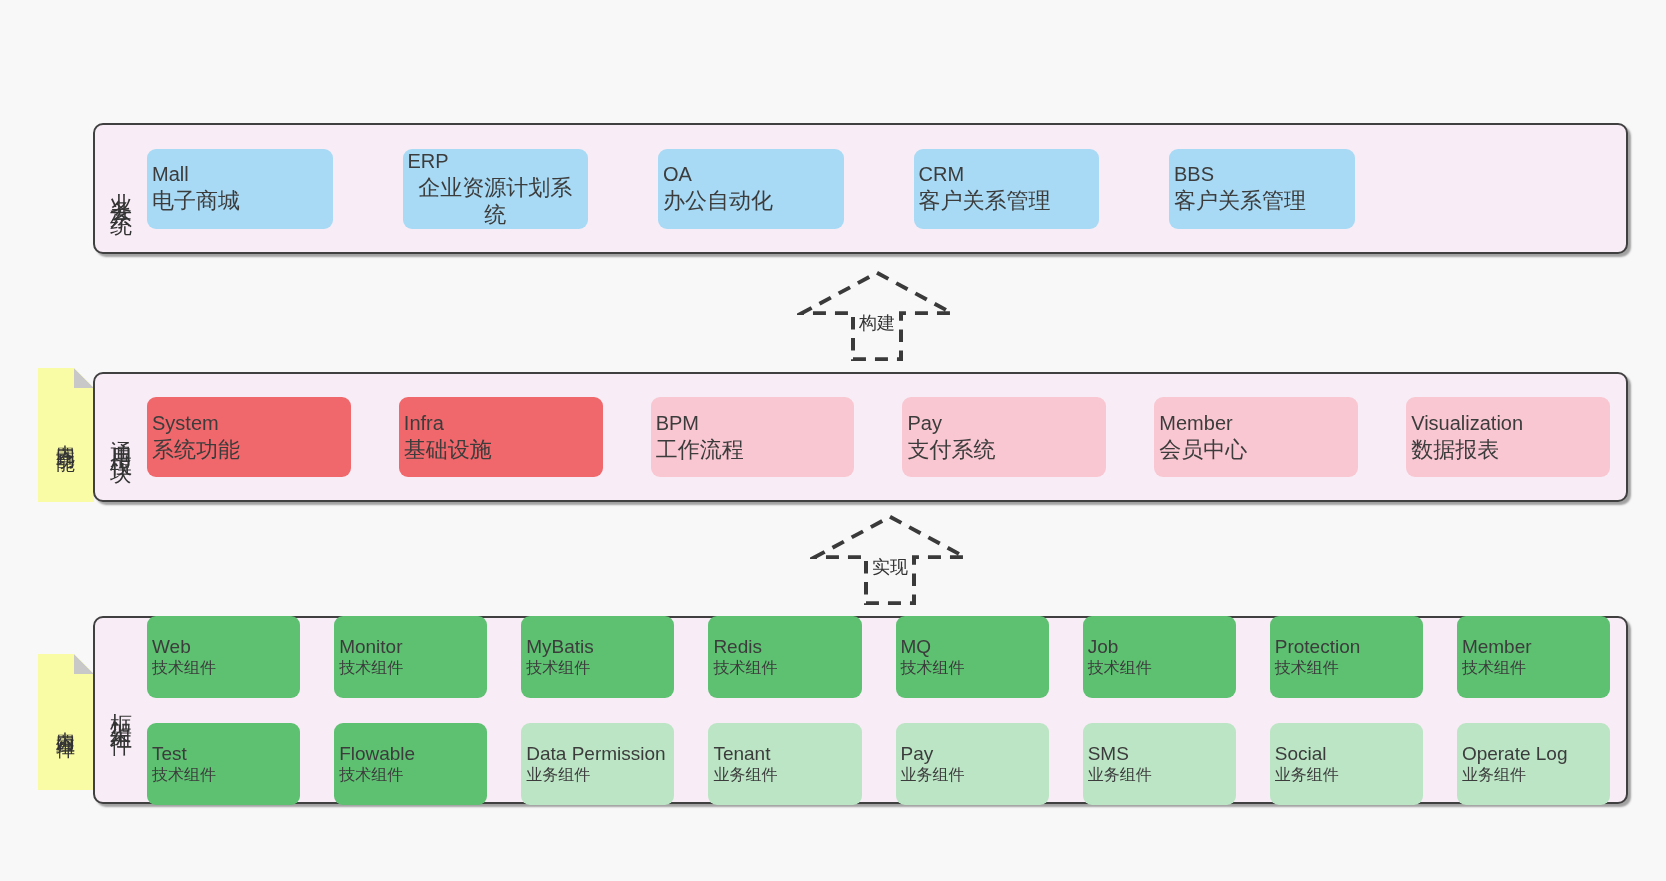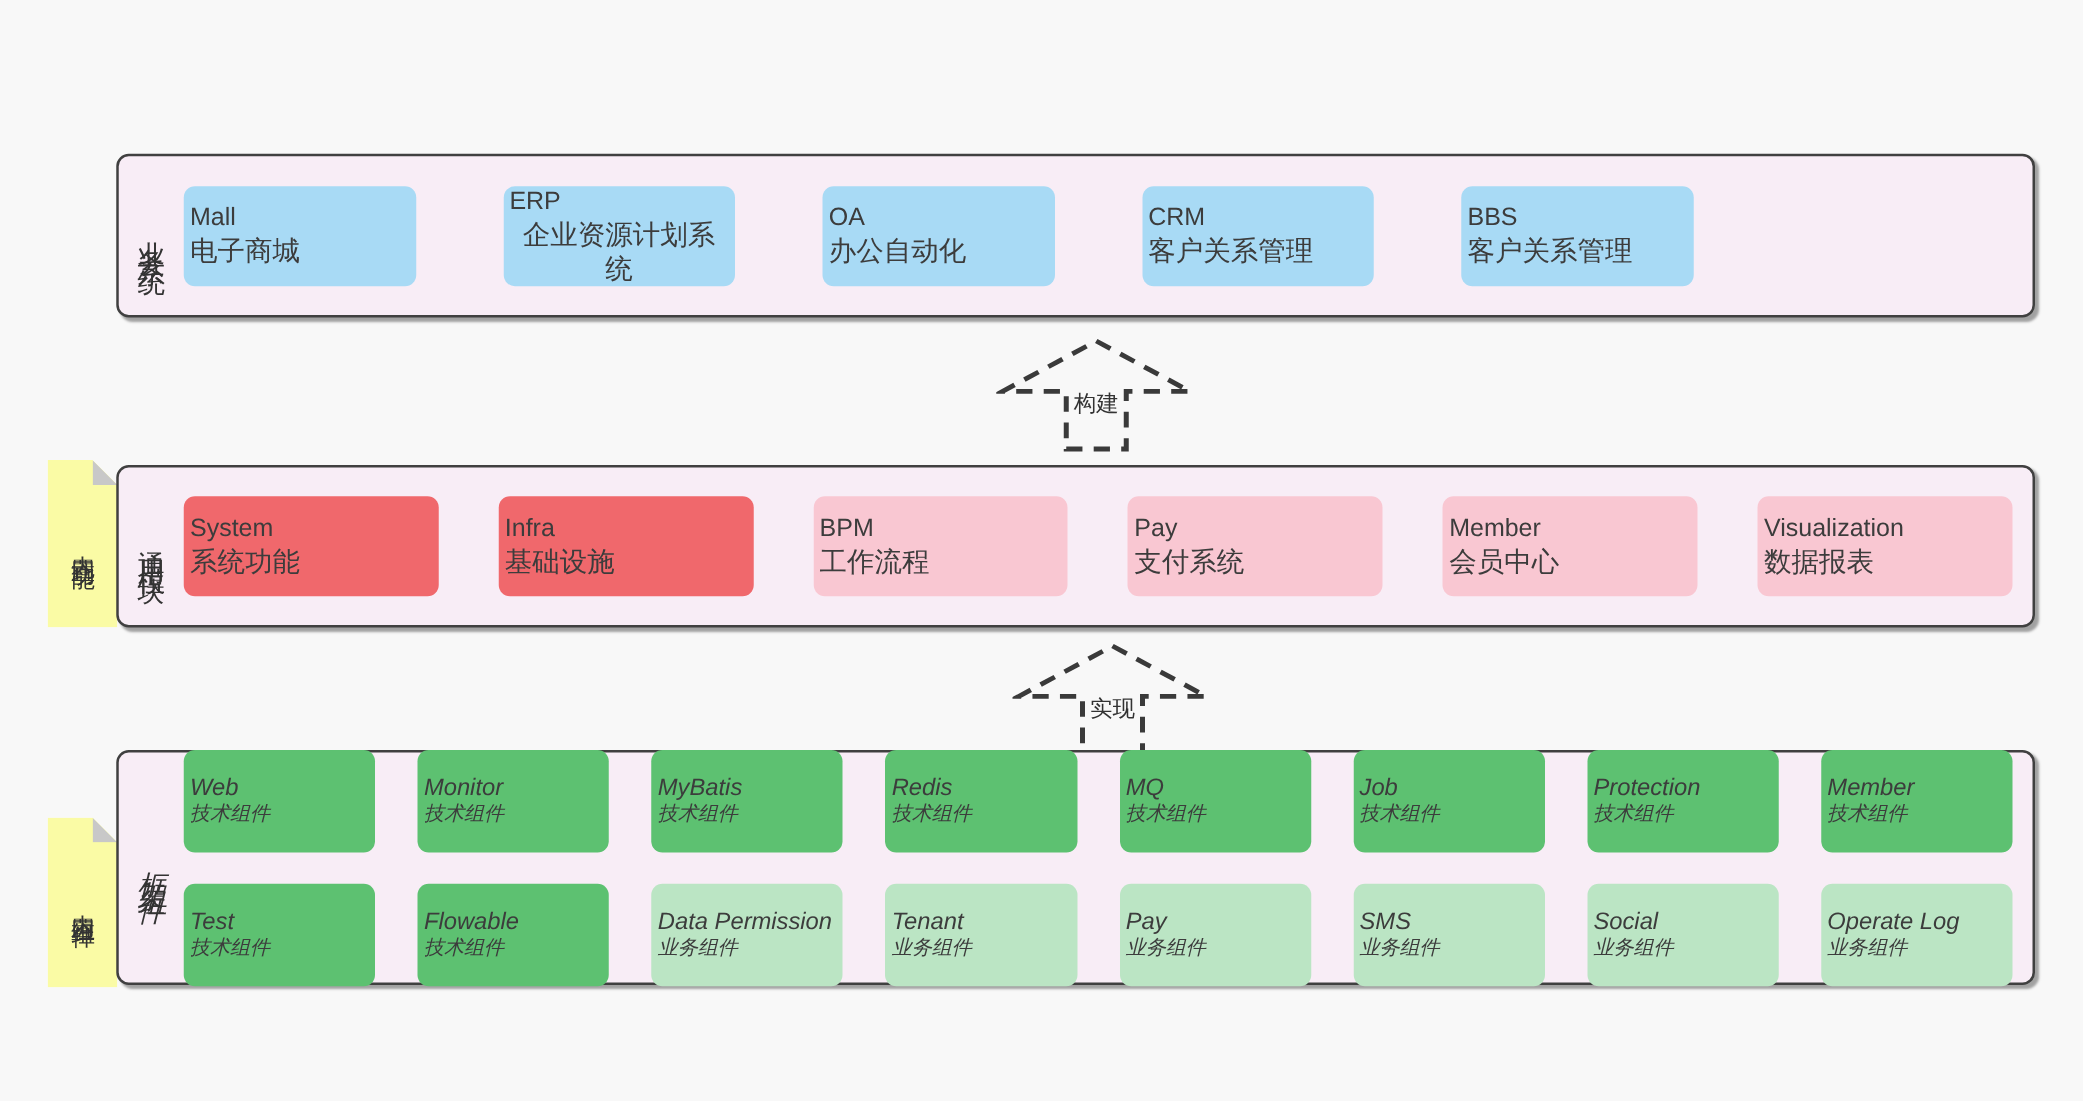--- a/index.html
+++ b/index.html
@@ -16,21 +16,21 @@
     position:absolute; left:93px; width:1535px; box-sizing:border-box;
     background:var(--layer-bg,#f8edf6);
     border:2px solid var(--layer-border,#404040);
     border-radius:10px;
     box-shadow:3px 3px 2px rgba(0,0,0,0.35);
     display:flex; align-items:center;
     z-index:2;
   }
   .layer-1 { top:123px; height:131px; }
   .layer-2 { top:372px; height:130px; }
-  .layer-3 { top:600px; height:188px;font-style:italic; }
+  .layer-3 { top:616px; height:188px; }
 
   .label-col { flex:0 0 52px; display:flex; align-items:center; justify-content:center; align-self:stretch; }
   .v-text { writing-mode:vertical-rl; text-orientation:upright; }
   .layer-label-text { font-size:22px; letter-spacing:7px; color:#333; line-height:1; }
 
   .boxes { flex:1; display:grid; align-items:center; margin-right:16px; }
   .layer-1 .boxes { grid-template-columns:repeat(6,1fr); gap:70px; }
   .layer-2 .boxes { grid-template-columns:repeat(6,1fr); gap:48px; }
 
   .rows { flex:1; margin-right:16px; display:flex; flex-direction:column; gap:25px; }

